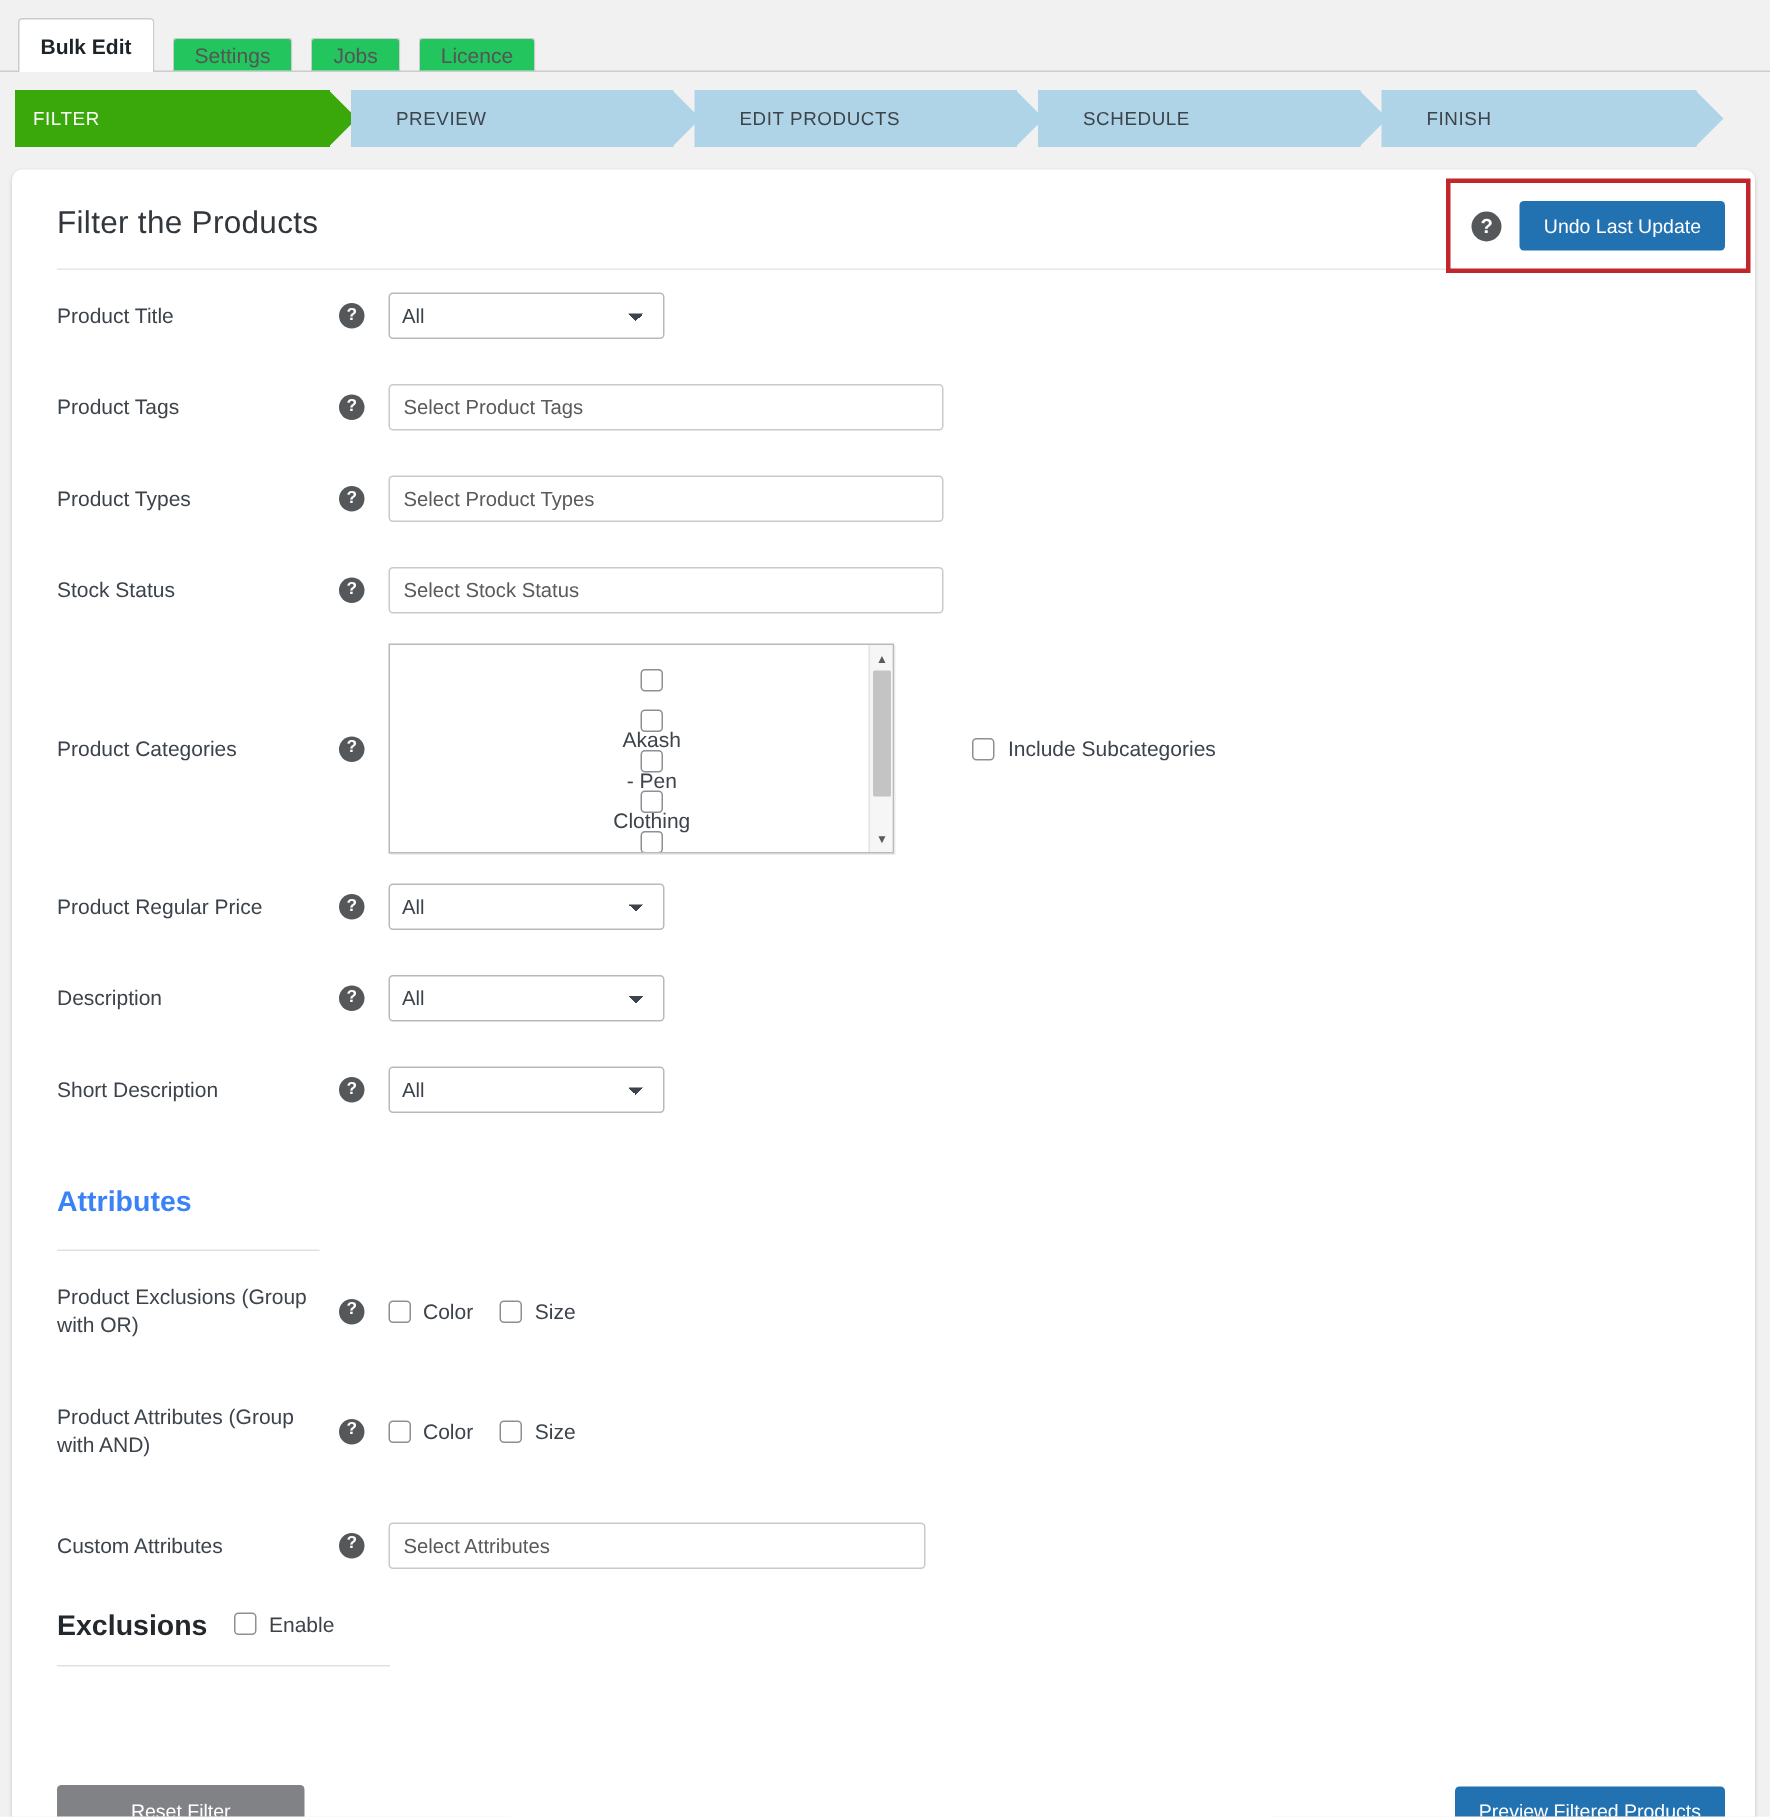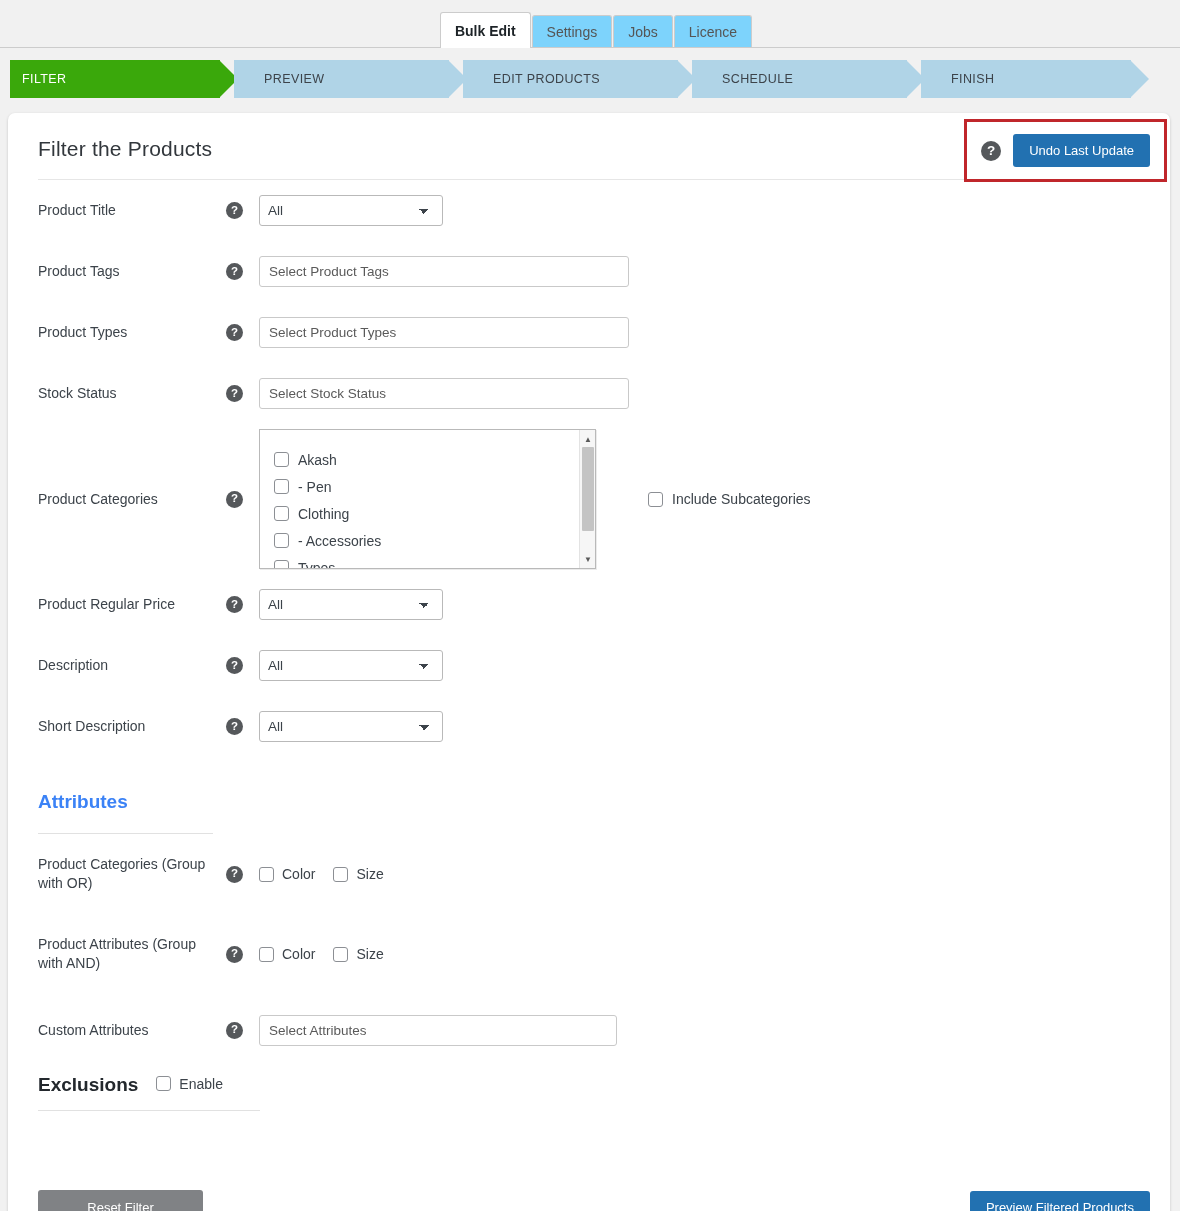--- a/index.html
+++ b/index.html
@@ -14,31 +14,30 @@
 
   
   .tabstrip {
     position: relative;
     height: 48px;
     background: #f1f1f1;
     padding: 10px 0 0 12px;
     border-bottom: 1px solid #ccc;
     display: flex;
     align-items: flex-end;
-    gap: 1px;
-    justify-content: center;
+    gap: 12px;
   }
   .tab {
-    height: 32px;
+    height: 22px;
     padding: 0 14px;
     display: flex;
     align-items: center;
     font-size: 14px;
     color: #555;
-    background: #7dd3fc;
+    background: #22c55e;
     border: 1px solid #ccc;
     border-bottom: none;
     border-radius: 3px 3px 0 0;
     line-height: 1;
     cursor: pointer;
     white-space: nowrap;
   }
   .tab.active {
     background: #ffffff;
     color: #1d2327;
@@ -241,25 +240,26 @@
     background: #fff;
     overflow: hidden;
     box-shadow: 1px 1px 0 rgba(0,0,0,.08);
   }
   .cat-list {
     padding: 16px 0 0 14px;
   }
   .cat-item {
     display: flex;
     align-items: center;
-    gap: 9px;
+    gap: 24px;
     height: 27px;
     font-size: 14px;
     color: #3c434a;
     cursor: pointer;
+    flex-direction: column;
   }
   .cbx {
     width: 15px; height: 15px;
     border: 1px solid #8c8f94;
     border-radius: 3px;
     background: #fff;
     flex: 0 0 15px;
     cursor: pointer;
     display: inline-block;
   }
@@ -530,21 +530,21 @@
   </div>
 
   <div class="section">
     <h2>Attributes</h2>
     <div class="section-rule"></div>
   </div>
 
   <div class="form">
 
     <div class="row" style="min-height:80px;">
-      <div class="label">Product Categories (Group with OR)</div>
+      <div class="label">Product Exclusions (Group with OR)</div>
       <div class="helpcol">
           <span class="help">?</span>
         </div>
       <div class="ctrl attr-opts">
         <label class="inline-cb">
           <span class="cbx"></span>
           <span>Color</span>
         </label>
         <label class="inline-cb">
           <span class="cbx"></span>

